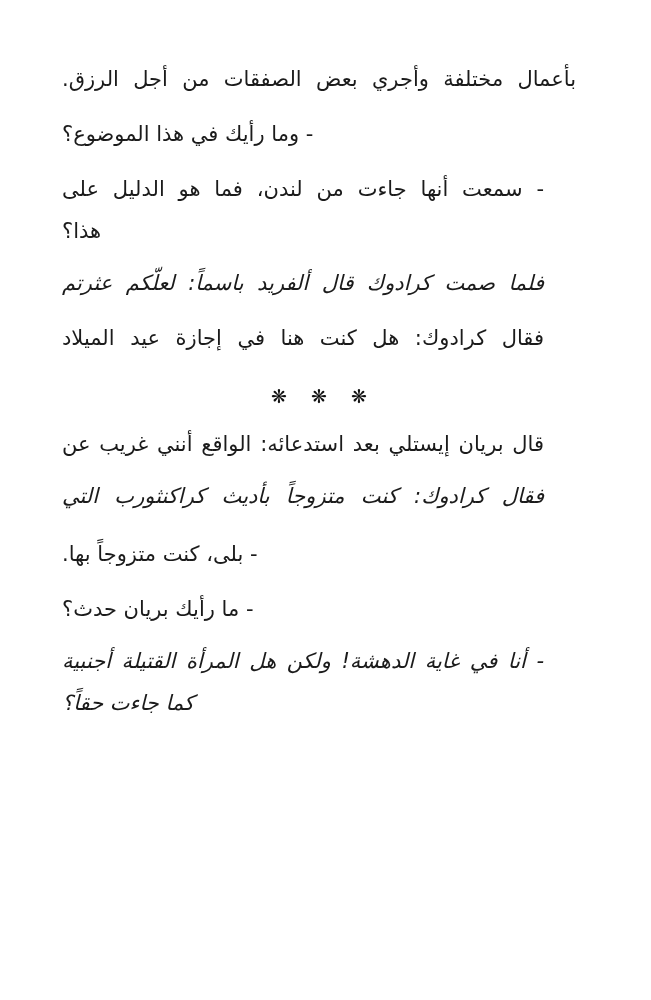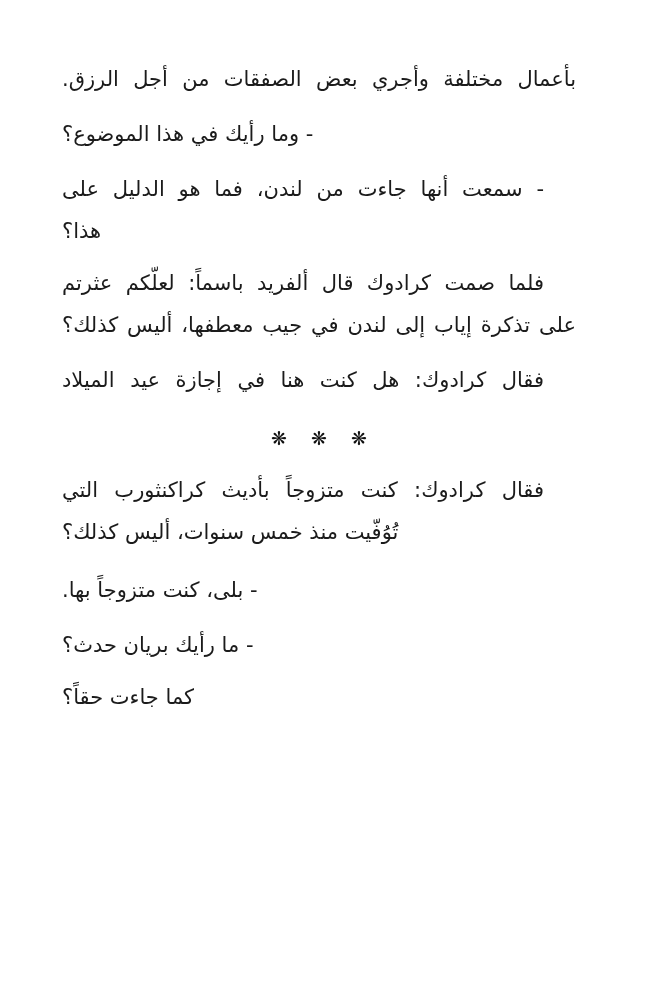--- a/index.html
+++ b/index.html
@@ -32,21 +32,21 @@
   .justify {
     text-align: justify;
     text-align-last: justify;
     text-justify: inter-word;
   }
   
   .first { padding-right: 32px; }
   
   .right { text-align: left; }
   
-  .mt-sm { margin-top: 10px; }
+  .mt-sm { margin-top: 10px; font-style: italic; }
   .mt-md { margin-top: 13px; }
   .mt-lg { margin-top: 16px; }
   .separator {
     margin: 16px 0 6px 0;
     height: 42px;
     line-height: 42px;
     text-align: center;
     font-size: 19px;
     color: #111111;
   }
@@ -65,47 +65,47 @@
     <p class="line right first">- وما رأيك في هذا الموضوع؟</p>
   </div>
 
   <div class="para mt-md">
     <p class="line justify first">- سمعت أنها جاءت من لندن، فما هو الدليل على</p>
     <p class="line right">هذا؟</p>
   </div>
 
   <div class="para mt-sm">
     <p class="line justify first">فلما صمت كرادوك قال ألفريد باسماً: لعلّكم عثرتم</p>
-    <p class="line justify">على تذكرة إياب إلى لندن في جيب معطفها، أليس كذلك؟</p>
   </div>
 
   <div class="para mt-md">
     <p class="line justify first">فقال كرادوك: هل كنت هنا في إجازة عيد الميلاد</p>
   </div>
 
 
   <div class="separator">
     <span class="ast">❋</span>
     <span class="ast">❋</span>
     <span class="ast">❋</span>
   </div>
 
   <div class="para">
+    <p class="line justify first">قال بريان إيستلي بعد استدعائه: الواقع أنني غريب عن</p>
   </div>
 
   <div class="para mt-sm">
     <p class="line justify first">فقال كرادوك: كنت متزوجاً بأديث كراكنثورب التي</p>
-    <p class="line right">تُوُفّيت منذ خمس سنوات، أليس كذلك؟</p>
   </div>
 
   <div class="para mt-lg">
     <p class="line right first">- بلى، كنت متزوجاً بها.</p>
   </div>
 
   <div class="para mt-md">
     <p class="line right first">- ما رأيك بريان حدث؟</p>
   </div>
 
   <div class="para mt-sm">
+    <p class="line justify first">- أنا في غاية الدهشة! ولكن هل المرأة القتيلة أجنبية</p>
     <p class="line right">كما جاءت حقاً؟</p>
   </div>
 
 </div>
 
 </body></html>

